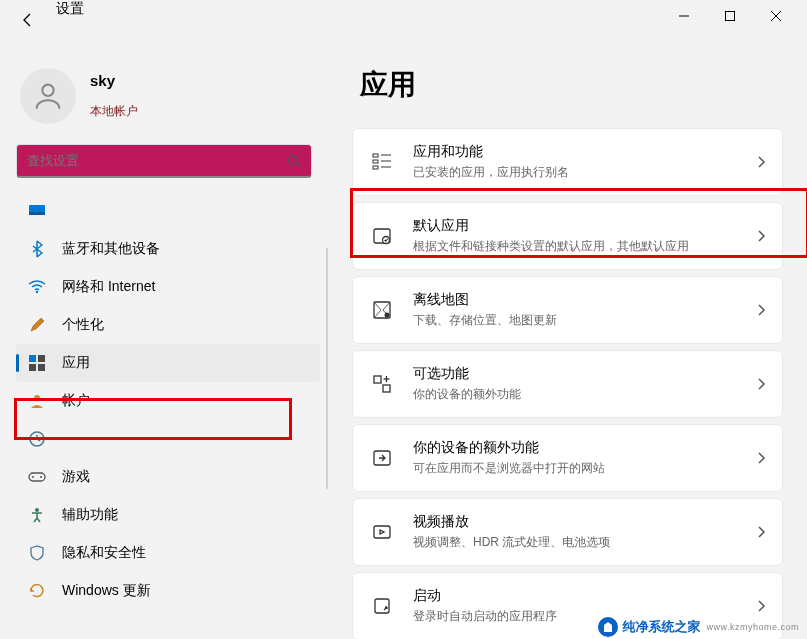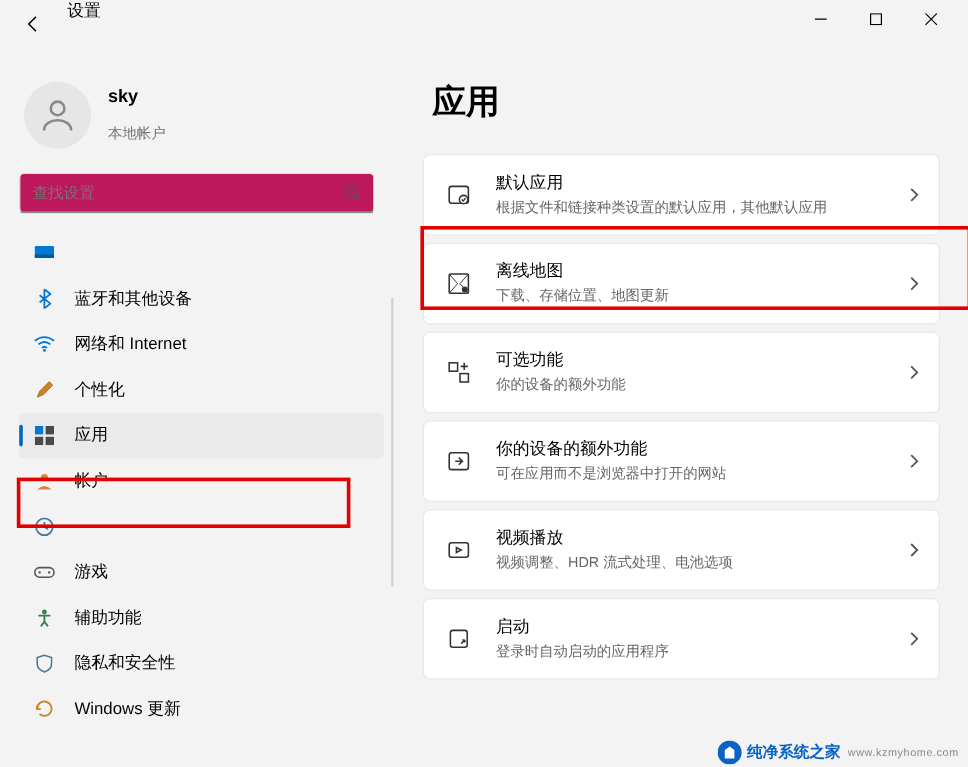--- a/index.html
+++ b/index.html
@@ -15,21 +15,21 @@
     
     .container { display: flex; height: calc(100% - 48px); }
     .sidebar { width: 328px; padding: 8px 0; overflow-y: auto; position: relative; }
     .main { flex: 1; padding: 0 24px 16px 24px; overflow-y: auto; position: relative; }
 
     
     .profile { display: flex; align-items: center; padding: 12px 20px 20px 20px; }
     .avatar { width: 56px; height: 56px; border-radius: 50%; background: #e6e6e6; display: flex; align-items: center; justify-content: center; color: #666; }
     .profile-info { margin-left: 14px; }
     .profile-name { font-size: 15px; font-weight: 600; color: #000; }
-    .profile-sub { font-size: 12px; color: #737373; margin-top: 14px; }
+    .profile-sub { font-size: 12px; color: #7f1d1d; margin-top: 14px; }
 
     
     .search-wrap { padding: 0 16px 10px 16px; }
     .search { display: flex; align-items: center; background: #be185d; border: 1px solid #ddd; border-bottom: 2px solid #888; border-radius: 4px; height: 34px; padding: 0 10px; }
     .search input { flex: 1; border: none; outline: none; font-size: 13px; background: transparent; }
     .search-icon-wrap { color: #555; }
 
     
     .nav { padding: 4px 8px 4px 16px; }
     .nav-item { display: flex; align-items: center; height: 38px; padding: 0 12px; border-radius: 4px; cursor: pointer; font-size: 14px; color: #000; position: relative; }
@@ -222,20 +222,41 @@
     <div class="red-box" style="left:14px; top:350px; width:278px; height:42px;"></div>
   </div>
 
   <div class="main">
     <div class="page-title">应用</div>
 
     <div id="cards">
         <div class="card">
           <div class="card-icon">
             <svg width="22" height="22" viewBox="0 0 22 22">
+              <rect x="2" y="3" width="5" height="3" fill="none" stroke="#333"></rect>
+              <rect x="2" y="9" width="5" height="3" fill="none" stroke="#333"></rect>
+              <rect x="2" y="15" width="5" height="3" fill="none" stroke="#333"></rect>
+              <line x1="10" y1="4" x2="20" y2="4" stroke="#333"></line>
+              <line x1="10" y1="10" x2="20" y2="10" stroke="#333"></line>
+              <line x1="10" y1="16" x2="20" y2="16" stroke="#333"></line>
+            </svg>
+          </div>
+          <div class="card-text">
+            <div class="card-title">应用和功能</div>
+            <div class="card-sub">已安装的应用，应用执行别名</div>
+          </div>
+          <div class="chevron">
+            <svg width="10" height="14" viewBox="0 0 10 14">
+              <path d="M3 2 L8 7 L3 12" stroke="#555" stroke-width="1.5" fill="none"></path>
+            </svg>
+          </div>
+        </div>
+        <div class="card">
+          <div class="card-icon">
+            <svg width="22" height="22" viewBox="0 0 22 22">
               <rect x="3" y="4" width="16" height="14" rx="2" fill="none" stroke="#333" stroke-width="1.3"></rect>
               <circle cx="15" cy="15" r="3.5" fill="#fff" stroke="#333" stroke-width="1.3"></circle>
               <path d="M13.5 15 L14.7 16.2 L16.7 13.8" stroke="#333" stroke-width="1.2" fill="none"></path>
             </svg>
           </div>
           <div class="card-text">
             <div class="card-title">默认应用</div>
             <div class="card-sub">根据文件和链接种类设置的默认应用，其他默认应用</div>
           </div>
           <div class="chevron">

